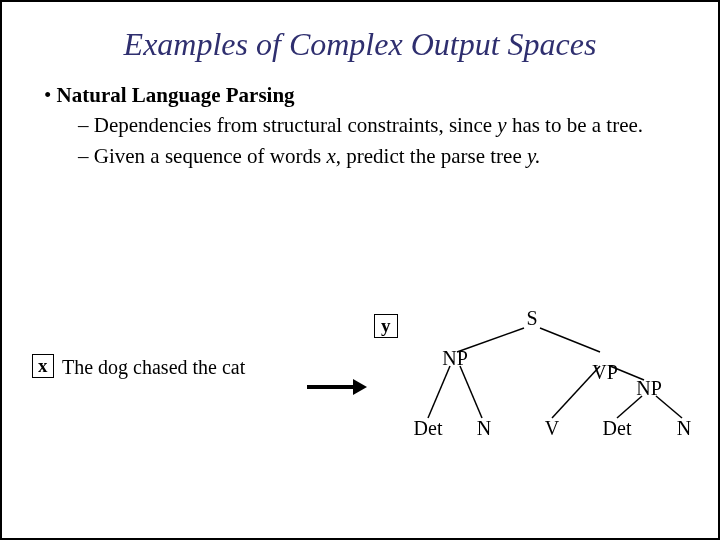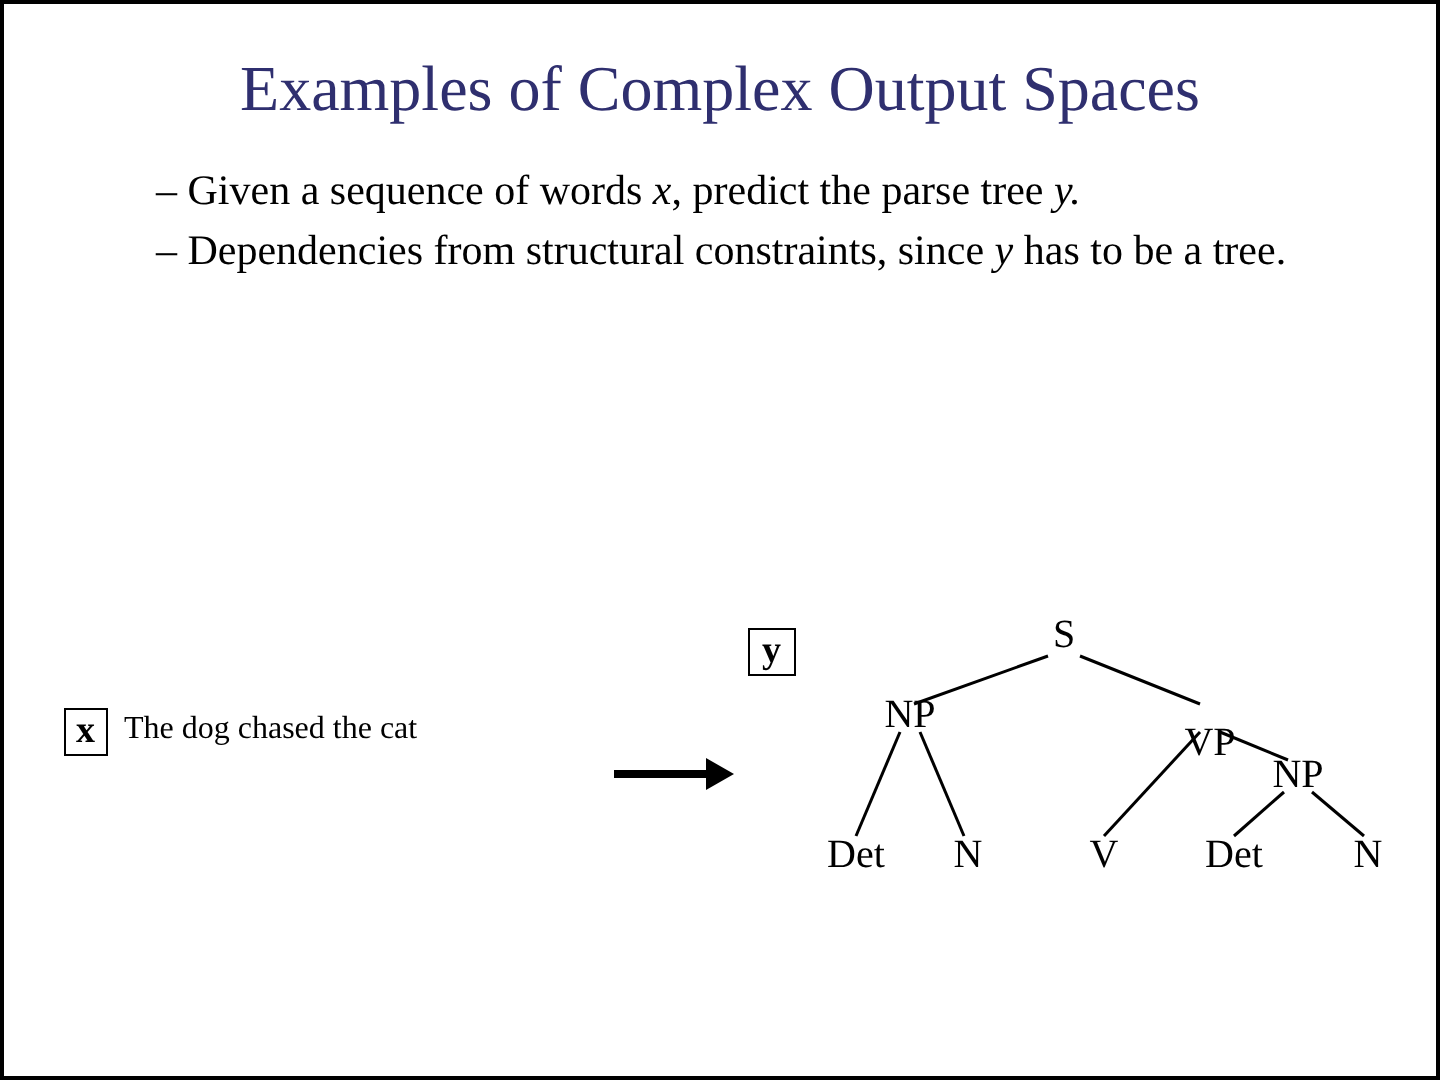--- a/index.html
+++ b/index.html
@@ -18,20 +18,21 @@
     border: 2px solid #000;
     padding: 18px 30px;
     position: relative;
   }
   .title {
     font-size: 32px;
     text-align: center;
     color: #2f2f6f;
     margin: 6px 0 18px 0;
     font-weight: normal;
+    font-style: italic;
   }
   .bullets {
     font-size: 21px;
     line-height: 1.35;
     margin-left: 6px;
   }
   .b1 {
     margin-left: 6px;
     text-indent: -16px;
     padding-left: 16px;
@@ -69,21 +70,21 @@
     padding: 0 5px;
     font-size: 19px;
     font-weight: bold;
     background: #fff;
     line-height: 22px;
   }
   .x-text {
     position: absolute;
     left: 30px;
     top: 34px;
-    font-size: 16px;
+    font-size: 20px;
   }
   .arrow {
     position: absolute;
     left: 275px;
     top: 58px;
     width: 60px;
     height: 14px;
   }
   .arrow-line {
     position: absolute;
@@ -133,25 +134,26 @@
     white-space: nowrap;
   }
 </style>
 </head>
 <body>
 
 <div class="slide">
   <h1 class="title">Examples of Complex Output Spaces</h1>
 
   <div class="bullets">
+    <div class="b1">Natural Language Parsing</div>
+    <div class="b2">
+      <span>Dependencies from structural constraints, since </span><span class="ital">y</span><span> has to be a tree.</span>
+    </div>
     <div class="b2">
       <span>Given a sequence of words </span><span class="ital">x</span><span>, predict the parse tree </span><span class="ital">y.</span>
-    </div>
-    <div class="b2">
-      <span>Dependencies from structural constraints, since </span><span class="ital">y</span><span> has to be a tree.</span>
     </div>
   </div>
 
   <div class="example-area">
     <div class="x-label">x</div>
     <div class="x-text">The dog chased the cat</div>
 
     <div class="arrow">
       <div class="arrow-line"></div>
       <div class="arrow-head"></div>

